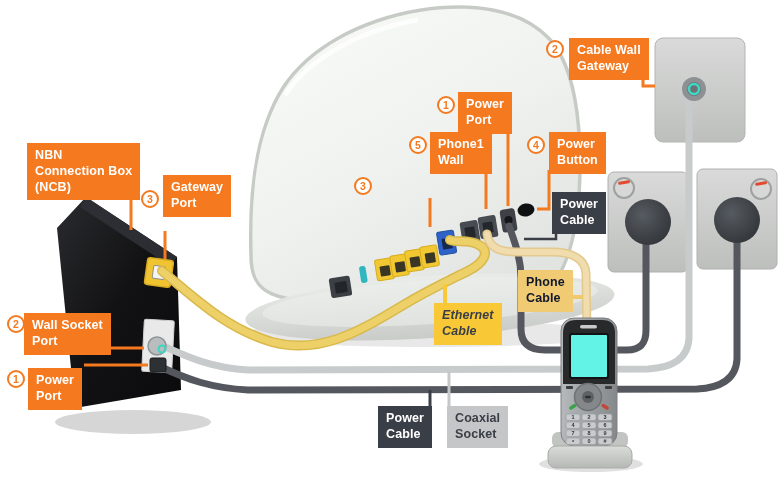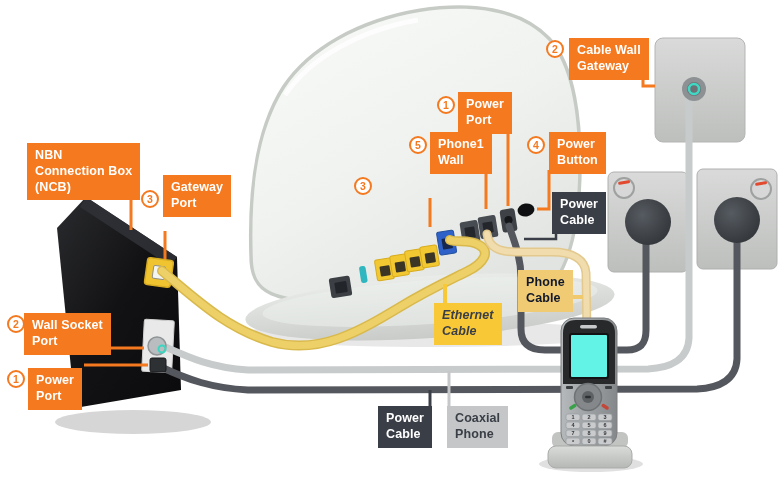--- a/index.html
+++ b/index.html
@@ -264,15 +264,15 @@
 Button</div>
 <div class="co co-dark" style="left:552px;top:192px">Power
 Cable</div>
 <div class="co co-tan" style="left:518px;top:270px">Phone
 Cable</div>
 <div class="co co-yellow" style="left:434px;top:303px">Ethernet
 Cable</div>
 <div class="co co-dark" style="left:378px;top:406px">Power
 Cable</div>
 <div class="co co-gray" style="left:447px;top:406px">Coaxial
-Phone</div>
+Socket</div>
 
 </div>
 
 </body></html>

